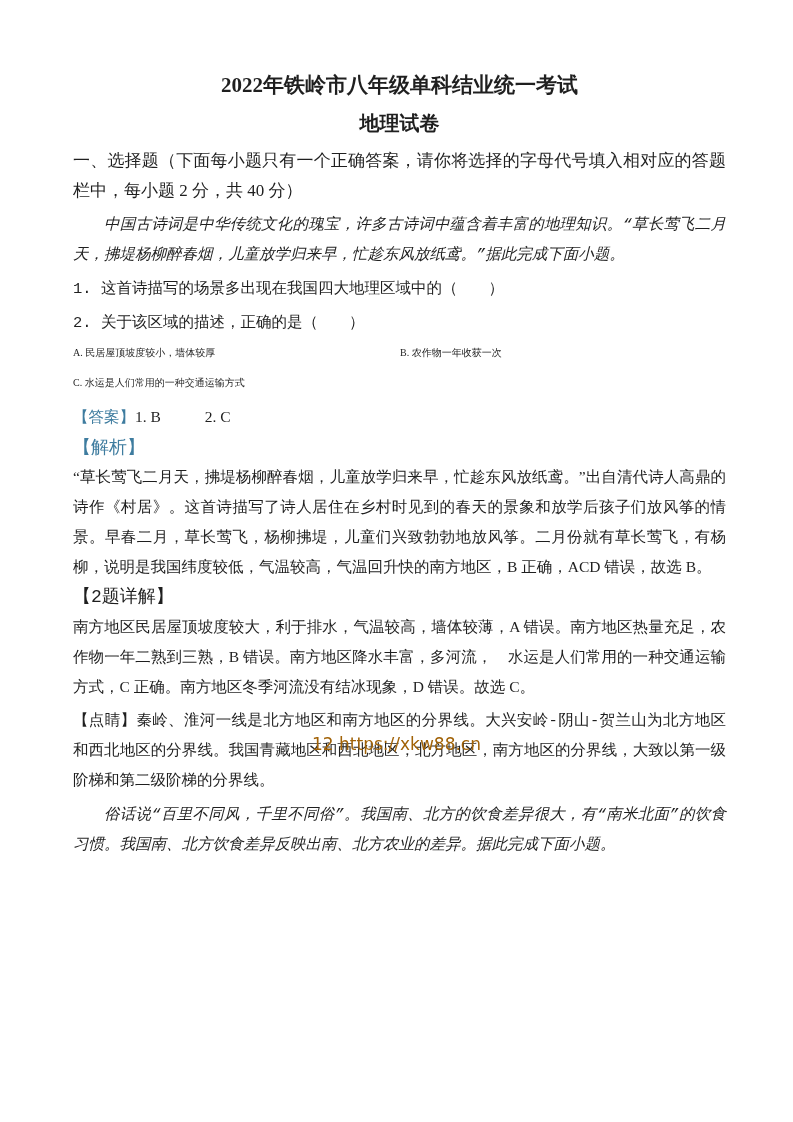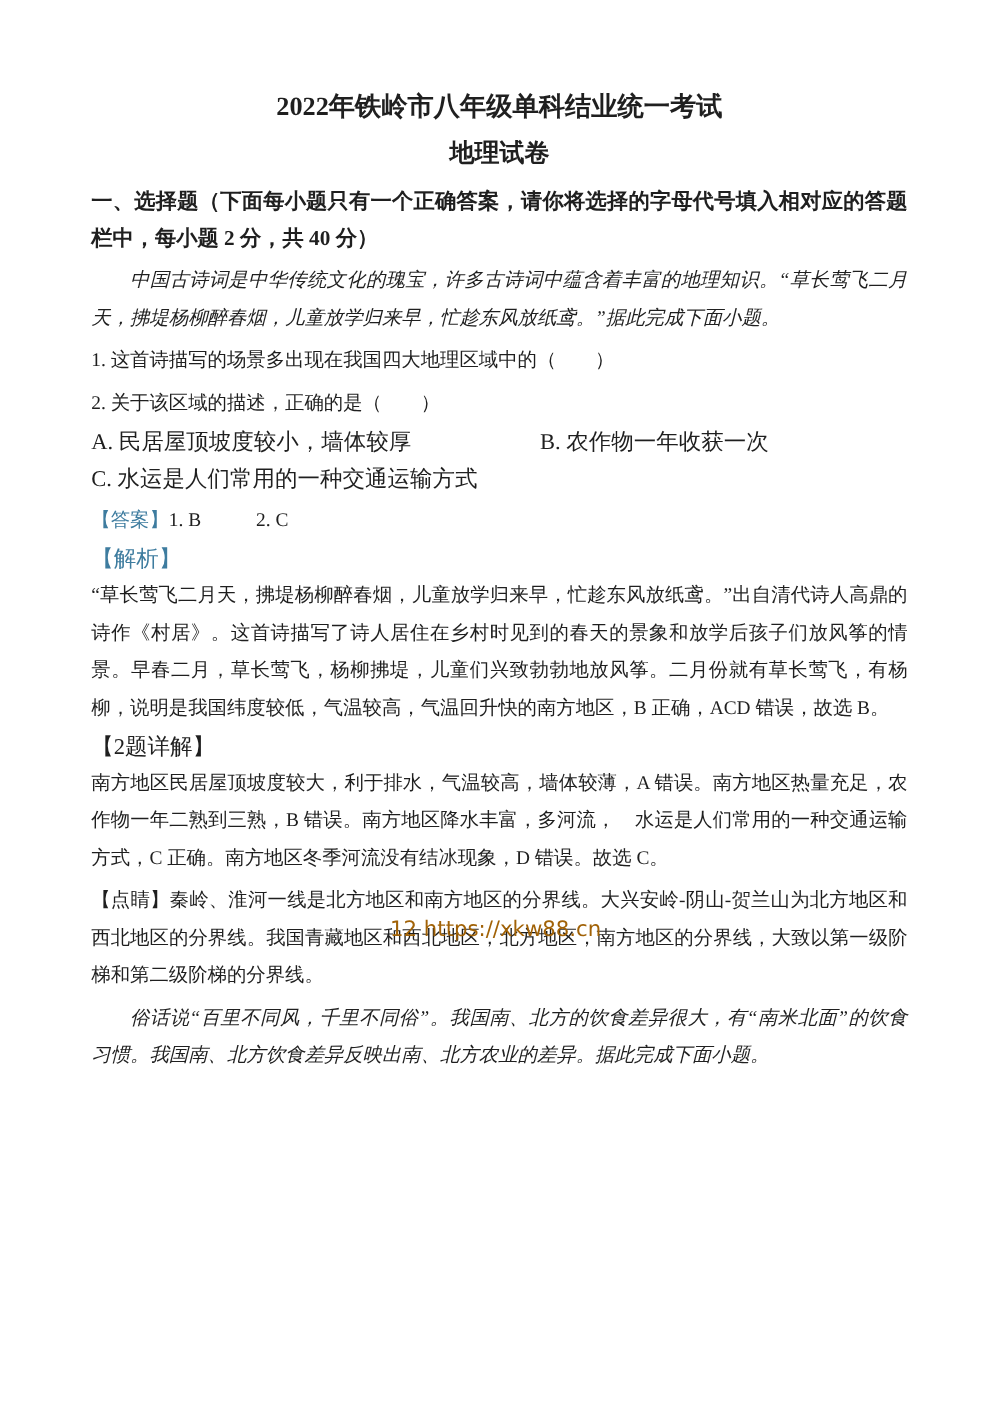--- a/index.html
+++ b/index.html
@@ -21,41 +21,41 @@
     font-size: 21px; font-weight: 700;
     text-align: center; line-height: 30px;
     margin: 0;
   }
   .doc-subtitle {
     font-size: 20px; font-weight: 700;
     text-align: center; line-height: 30px;
     margin: 8px 0 0 0;
   }
   .section-heading {
-    font-size: 17px; font-weight: 700;
+    font-size: 17px; font-weight: 400;
     line-height: 30px; text-align: justify;
     margin: 8px 0 0 0;
   }
   .body-text {
     font-size: 15.5px; line-height: 30px;
     text-align: justify;
     margin: 0;
   }
-  .mt4 { margin-top: 4px; }
+  .mt4 { margin-top: 4px; font-family: Liberation Mono, monospace; }
   .indent { text-indent: 2em; }
   .kaiti { font-style: italic; }
   .options-grid-4 {
     display: grid;
     grid-template-columns: 163px 167px 164px 1fr;
     font-size: 15.5px; line-height: 30px;
   }
   .options-grid-2 {
     display: grid;
     grid-template-columns: 327px 1fr;
-    font-size: 18px; line-height: 30px; gap: 32px;
+    font-size: 10px; line-height: 30px;
   }
   .answer-row {
     font-size: 15.5px; line-height: 30px;
     margin-top: 4px;
   }
   .accent { color: #3e7c9f; }
   .answer-item-2 { margin-left: 44px; }
   .analysis-label-line {
     font-size: 18px; line-height: 30px; margin: 0;
   }

